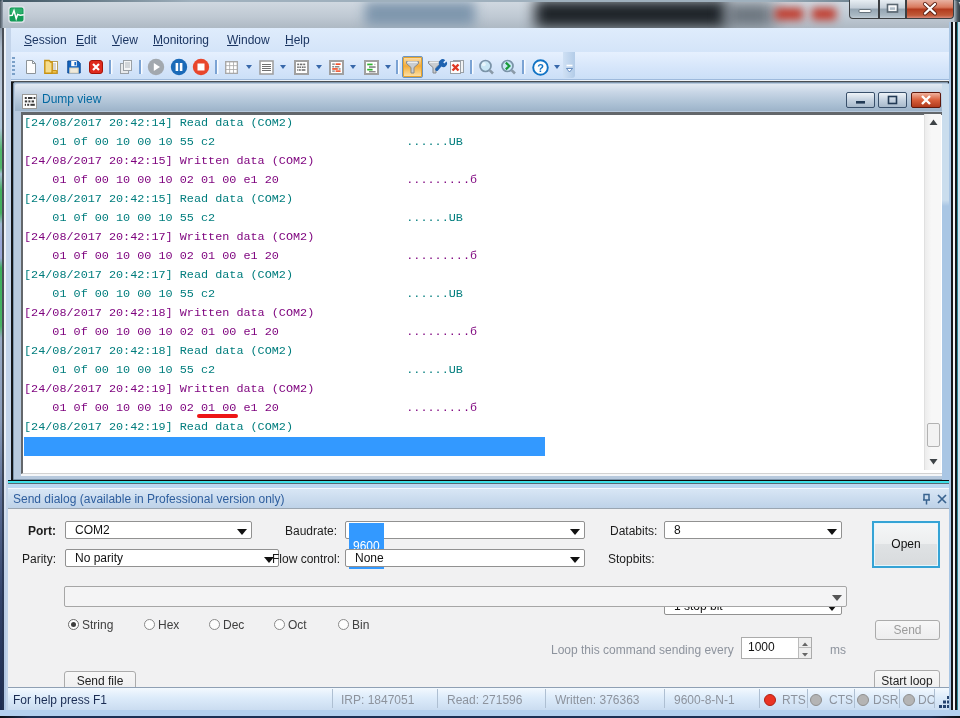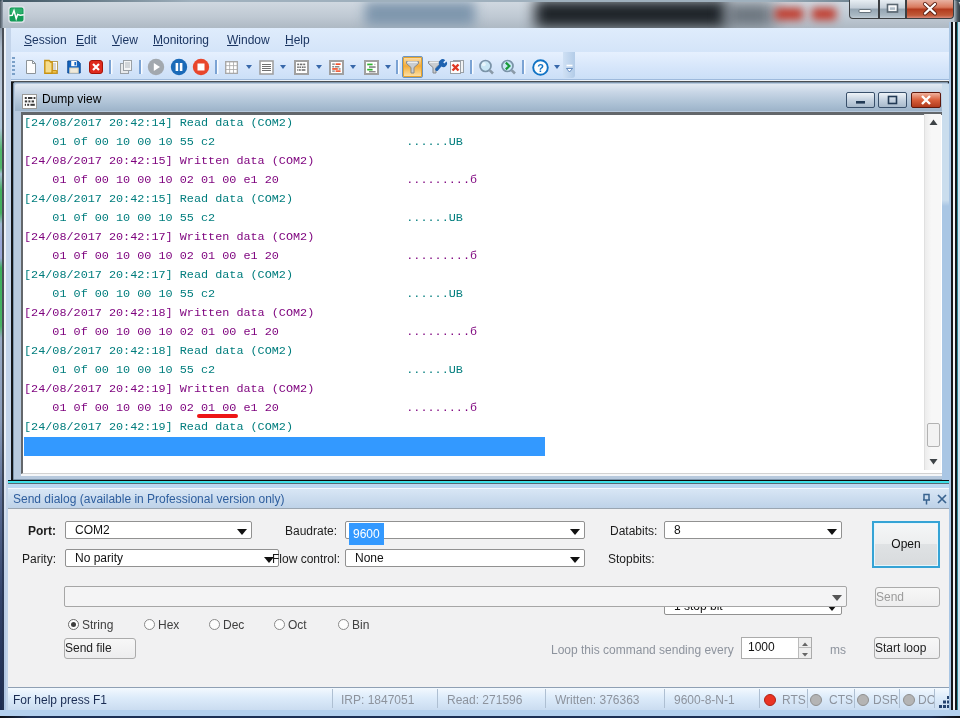--- a/index.html
+++ b/index.html
@@ -36,21 +36,21 @@
 #redline{left:197px;top:414px;width:41px;height:4px;background:#ed1515;border-radius:2px;}
 
 #vsb{left:924px;top:114px;width:17px;height:356px;background:linear-gradient(90deg,#ececec,#f7f7f7 40%);border-left:1px solid #e0e0e0;}
 #sendpanel{left:8px;top:488.5px;width:943px;height:198.5px;background:#f1f1f2;}
 #sphead{left:8px;top:489px;width:943px;height:19.5px;background:linear-gradient(#d8e6f5,#bed2e8);border-bottom:1px solid #9aa5b1;}
 #sphead span{position:absolute;left:5px;top:3px;font-size:12px;color:#2e5e9e;}
 label{position:absolute;font-size:12px;color:#1c1c1c;white-space:nowrap;}
 .combo{position:absolute;height:18px;background:#fff;border:1px solid #919191;border-radius:2px;font-size:12px;color:#111;}
 .combo .cv{position:absolute;left:9px;top:1px;white-space:nowrap;}
 .carr{position:absolute;right:4px;top:7px;width:0;height:0;border-left:5px solid transparent;border-right:5px solid transparent;border-top:6px solid #111;}
-.btn{position:absolute;background:linear-gradient(#f7f7f7,#ededee);border:1px solid #ababab;border-radius:3px;font-size:12px;color:#222;text-align:left;}
+.btn{position:absolute;background:linear-gradient(#f7f7f7,#ededee);border:1px solid #ababab;border-radius:3px;font-size:12px;color:#222;text-align:center;margin-top:33px;}
 .radio{position:absolute;width:11px;height:11px;border:1px solid #8a8a8a;border-radius:50%;background:#fdfdfd;}
 .rlabel{position:absolute;font-size:12px;color:#404040;white-space:nowrap;}
 .gray{color:#8d939d;}
 
 #statusbar{left:8px;top:687px;width:943px;height:23px;background:linear-gradient(#f3f9ff,#dcebfa 45%,#cadcf0);border-top:1px solid #8fa0b4;}
 .ssep{position:absolute;top:689px;width:1px;height:19px;background:#aebfd2;}
 .stext{position:absolute;top:693px;font-size:12px;white-space:nowrap;}
 .dot{position:absolute;top:694px;width:12px;height:12px;border-radius:50%;}
 
 #ledge{left:0;top:28px;width:11px;height:682px;}
@@ -262,21 +262,21 @@
         <rect x="6" y="3" width="4.4" height="2"></rect>
         <rect x="11.6" y="3" width="1.8" height="2"></rect>
       <rect x="2.8" y="6.4" width="2.4" height="2"></rect>
         <rect x="6.4" y="6.4" width="2" height="2"></rect>
         <rect x="9.6" y="6.4" width="2.4" height="2"></rect>
       <rect x="2.8" y="9.8" width="1.2" height="2"></rect>
         <rect x="5.2" y="9.8" width="2" height="2"></rect>
         <rect x="8.4" y="9.8" width="4.4" height="2"></rect>
     </g>
   </svg>
-  <div class="abs" style="left:28px;top:9px;font-size:12px;color:#000000;">Dump view</div>
+  <div class="abs" style="left:28px;top:9px;font-size:12px;color:#0369a1;">Dump view</div>
   <div class="dwbtn" style="left:832px;background:linear-gradient(#eef3f8,#c5d2e0 50%,#a8bacb);">
     <svg width="27" height="14">
         <rect x="9" y="8" width="9" height="2.6" fill="#223a55"></rect>
       </svg>
   </div>
   <div class="dwbtn" style="left:864px;background:linear-gradient(#eef3f8,#c5d2e0 50%,#a8bacb);">
     <svg width="27" height="14">
         <rect x="9.5" y="3.5" width="8" height="7" fill="none" stroke="#223a55" stroke-width="1.6"></rect>
       </svg>
   </div>
@@ -337,21 +337,21 @@
     </svg>
 </div>
 <div id="formwidgets">
   <label style="left:28px;top:524px;font-weight:bold;">Port:</label>
   <div class="combo" style="left:65px;top:521px;width:187px;">
       <span class="cv">COM2</span>
       <span class="carr"></span>
     </div>
   <label style="left:285px;top:524px;">Baudrate:</label>
   <div class="combo" style="left:345px;top:521px;width:240px;">
-      <span class="cv" style="background:#3399ff;color:#fff;padding:4px 4px;left:3px;">9600</span>
+      <span class="cv" style="background:#3399ff;color:#fff;padding:16px 4px;left:3px;">9600</span>
       <span class="carr"></span>
     </div>
   <label style="left:610px;top:524px;">Databits:</label>
   <div class="combo" style="left:664px;top:521px;width:178px;">
       <span class="cv">8</span>
       <span class="carr"></span>
     </div>
   <label style="left:22px;top:552px;">Parity:</label>
   <div class="combo" style="left:65px;top:549px;width:214px;">
       <span class="cv">No parity</span>

